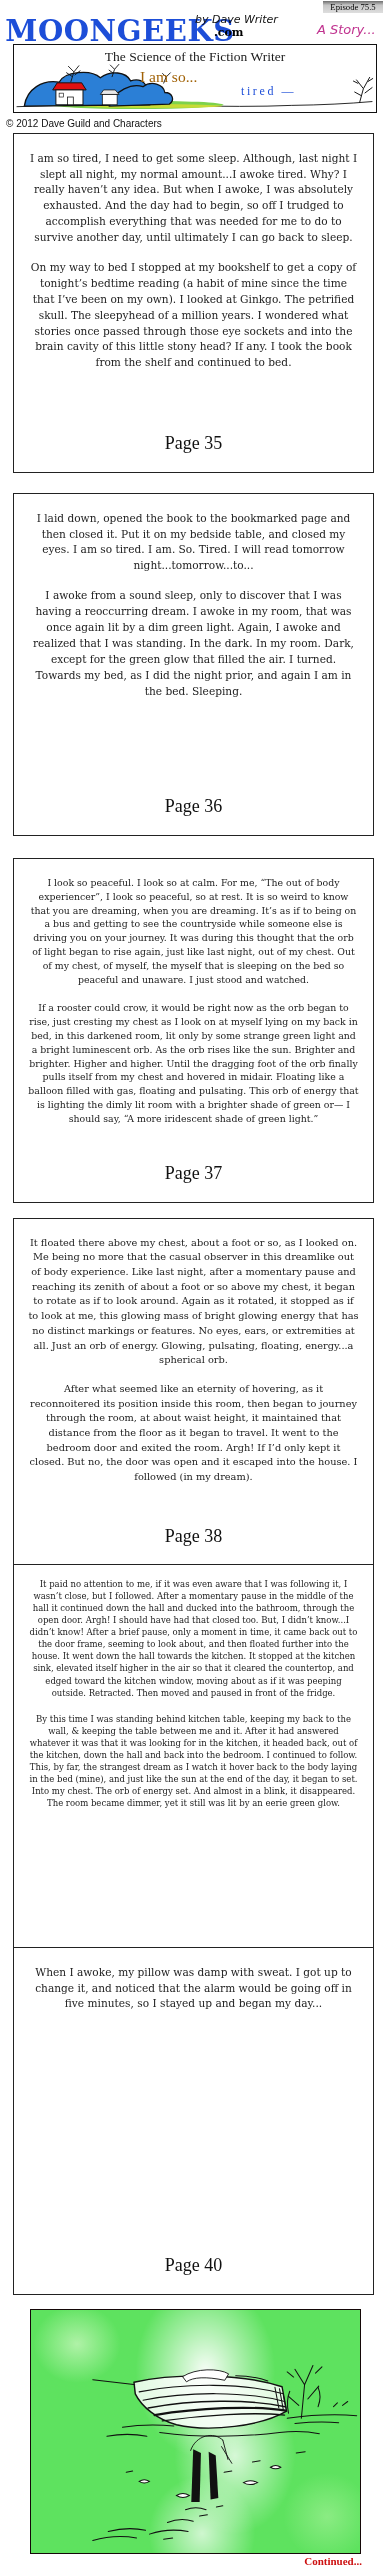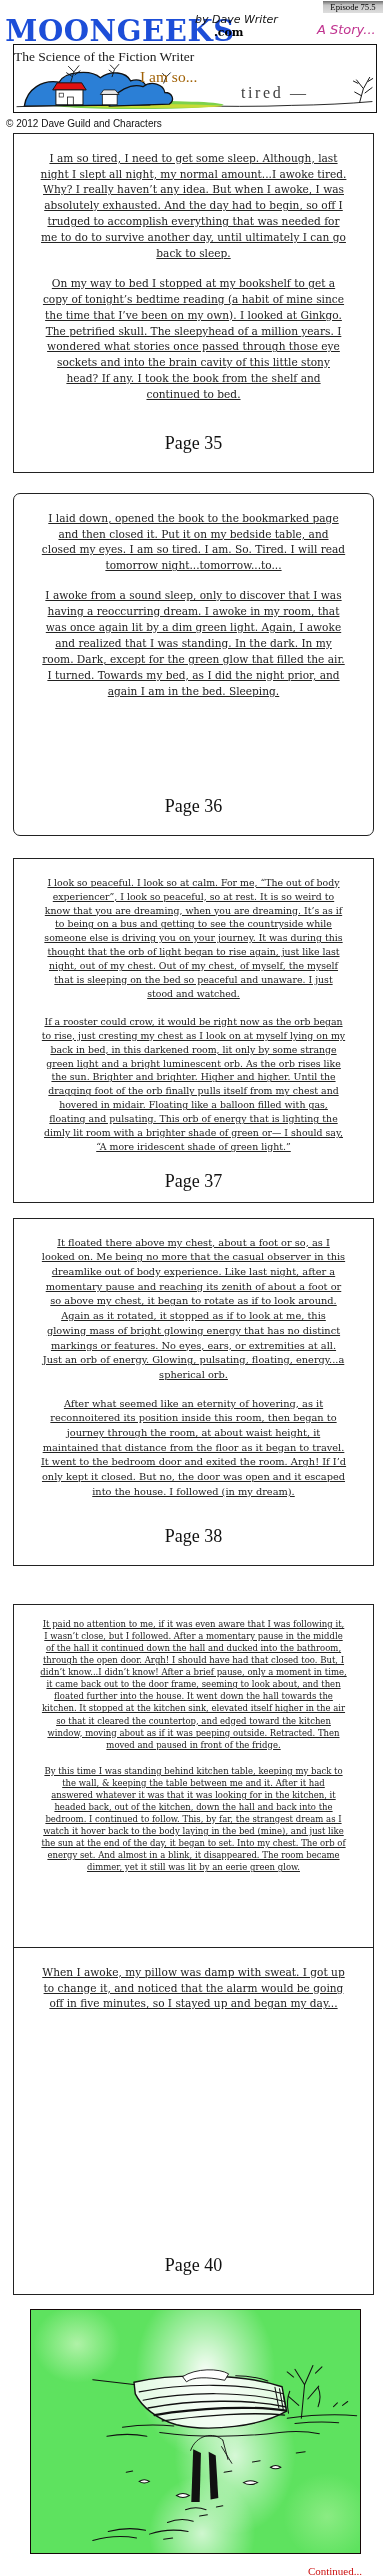--- a/index.html
+++ b/index.html
@@ -13,55 +13,55 @@
   .logo-com{position:absolute;left:214px;top:26.4px;font-family:"DejaVu Serif",serif;
             font-weight:700;font-size:11px;color:#000;}
   .badge{position:absolute;top:1.3px;right:2.6px;padding:0.6px 7.7px 1.3px;
          background:linear-gradient(180deg,#6e6e6e 0%,#c6c6c6 35%,#dedede 100%);
          font-family:"Liberation Serif",serif;font-size:8.7px;color:#000;}
   .story{position:absolute;top:22px;right:10.3px;font-family:"DejaVu Sans",sans-serif;
          font-style:italic;font-size:13px;color:#c0328f;}
   
   .title-panel{position:absolute;left:13px;top:44px;width:362px;height:67px;
                border:1.3px solid #111;background:#fff;}
-  .comic-title{position:absolute;left:0;right:0;top:3.9px;
+  .comic-title{position:absolute;left:0;right:0;top:3.9px;text-align:center;
                font-family:"Liberation Serif",serif;font-size:13.5px;color:#1a1a1a;}
   .hills{position:absolute;left:0;bottom:0;}
   .iamso{position:absolute;left:126px;top:23px;font-family:"Liberation Serif",serif;
          font-size:15.5px;color:#a16207;}
   .tired{position:absolute;left:227px;top:39px;font-family:"Liberation Serif",serif;
-         font-size:16px;letter-spacing:2.6px;color:#404040;}
+         font-size:12px;letter-spacing:2.6px;color:#1d4ed8;}
   .copyright{position:absolute;left:6px;top:118px;font-family:Liberation Sans, sans-serif;
              font-size:10px;color:#111;}
   
   .story-panel{position:absolute;left:13px;width:361px;border:1.3px solid #222;background:#fff;
                box-sizing:border-box;display:flex;flex-direction:column;align-items:center;
                padding:16.7px 14px 15.5px;text-align:center;color:#222;
                font-family:"DejaVu Serif",serif;}
-  .para{margin:0 12px 14px;text-decoration:underline;}
+  .para{margin:0 0 14px;}
   .page-label{margin-top:auto;font-family:"Liberation Serif",serif;font-size:18px;color:#111;}
   .p35{top:133px;height:340px;font-size:10.6px;line-height:1.5;}
-  .p36{top:493px;height:343px;font-size:10.6px;line-height:1.5;border-radius:7px;}
+  .p36{top:493px;height:343px;font-size:10.6px;line-height:1.5;}
   .p37{top:858px;height:345px;font-size:9.4px;line-height:1.48;}
   .p38{top:1218px;height:348px;font-size:9.8px;line-height:1.5;}
-  .p39{top:1604px;height:438px;font-size:8.5px;line-height:1.42;padding-top:13px;}
+  .p39{top:1564px;height:438px;font-size:8.5px;line-height:1.42;padding-top:13px;}
   .p40{top:1947px;height:348px;font-size:10.6px;line-height:1.5;}
   
   .art-panel{position:absolute;left:30px;top:2309px;width:331px;height:245px;
              border:1.9px solid #140808;box-sizing:border-box;
              background-color:#5ee25f;
              background-image:
                radial-gradient(ellipse 97px 122px at 53% 25%, rgba(255,255,255,.95), rgba(255,255,255,0) 72%),
                radial-gradient(ellipse 84px 109px at 62% 60%, rgba(255,255,255,.75), rgba(255,255,255,0) 72%),
                radial-gradient(ellipse 71px 77px at 52% 92%, rgba(255,255,255,.7), rgba(255,255,255,0) 75%),
                radial-gradient(ellipse 58px 52px at 14% 14%, rgba(190,245,180,.85), rgba(255,255,255,0) 75%),
                radial-gradient(ellipse 58px 58px at 90% 85%, rgba(150,238,140,.8), rgba(255,255,255,0) 75%);}
   .art-panel svg{position:absolute;left:0;top:0;}
   .continued{position:absolute;top:2555px;right:24px;font-family:"Liberation Serif",serif;
-             font-weight:400;font-size:11px;color:#cc1111;margin-top:10px;}
+             font-weight:700;font-size:11px;color:#cc1111;}
 </style>
 </head>
 <body>
 
 <div class="page">
 
   <div class="logo-main">MOONGEEKS</div>
   <div class="logo-by">by Dave Writer</div>
   <div class="logo-com">.com</div>
   <div class="badge">Episode 75.5</div>

